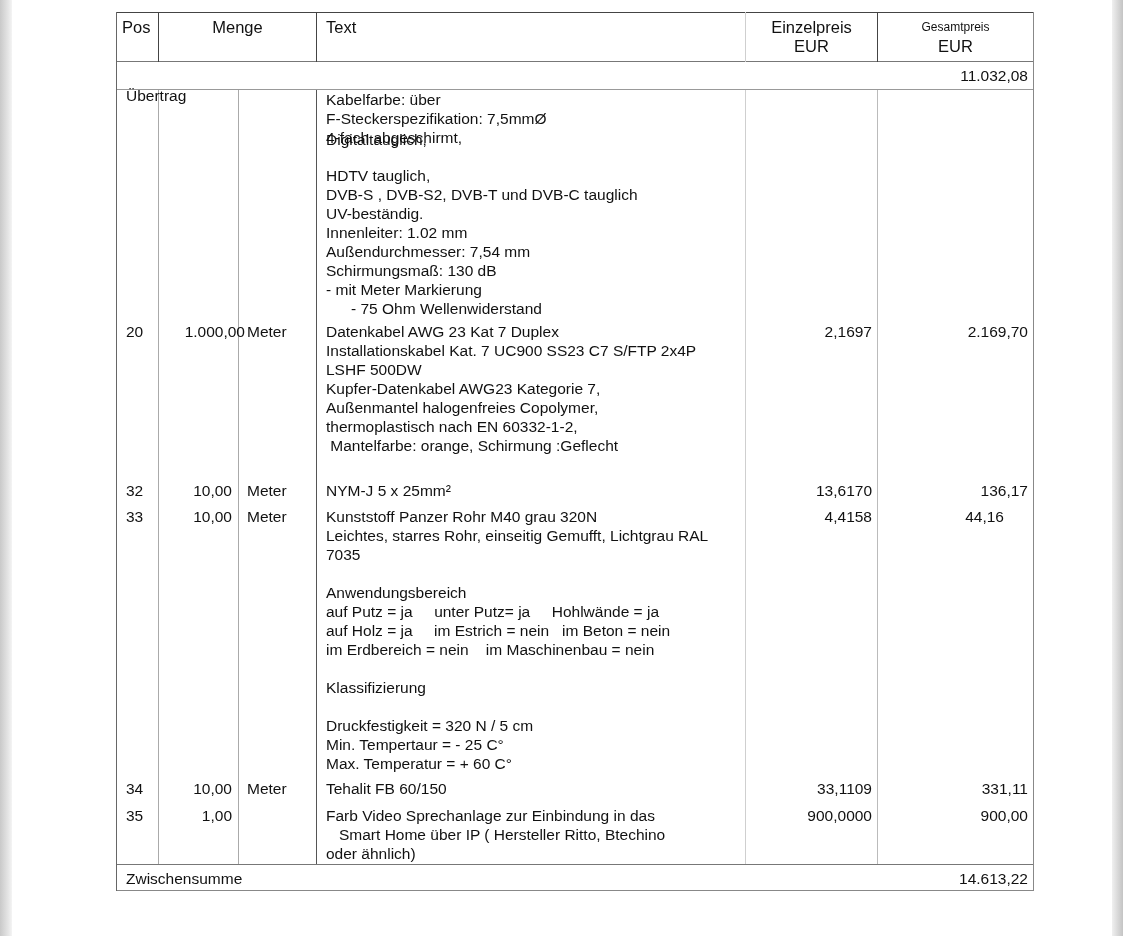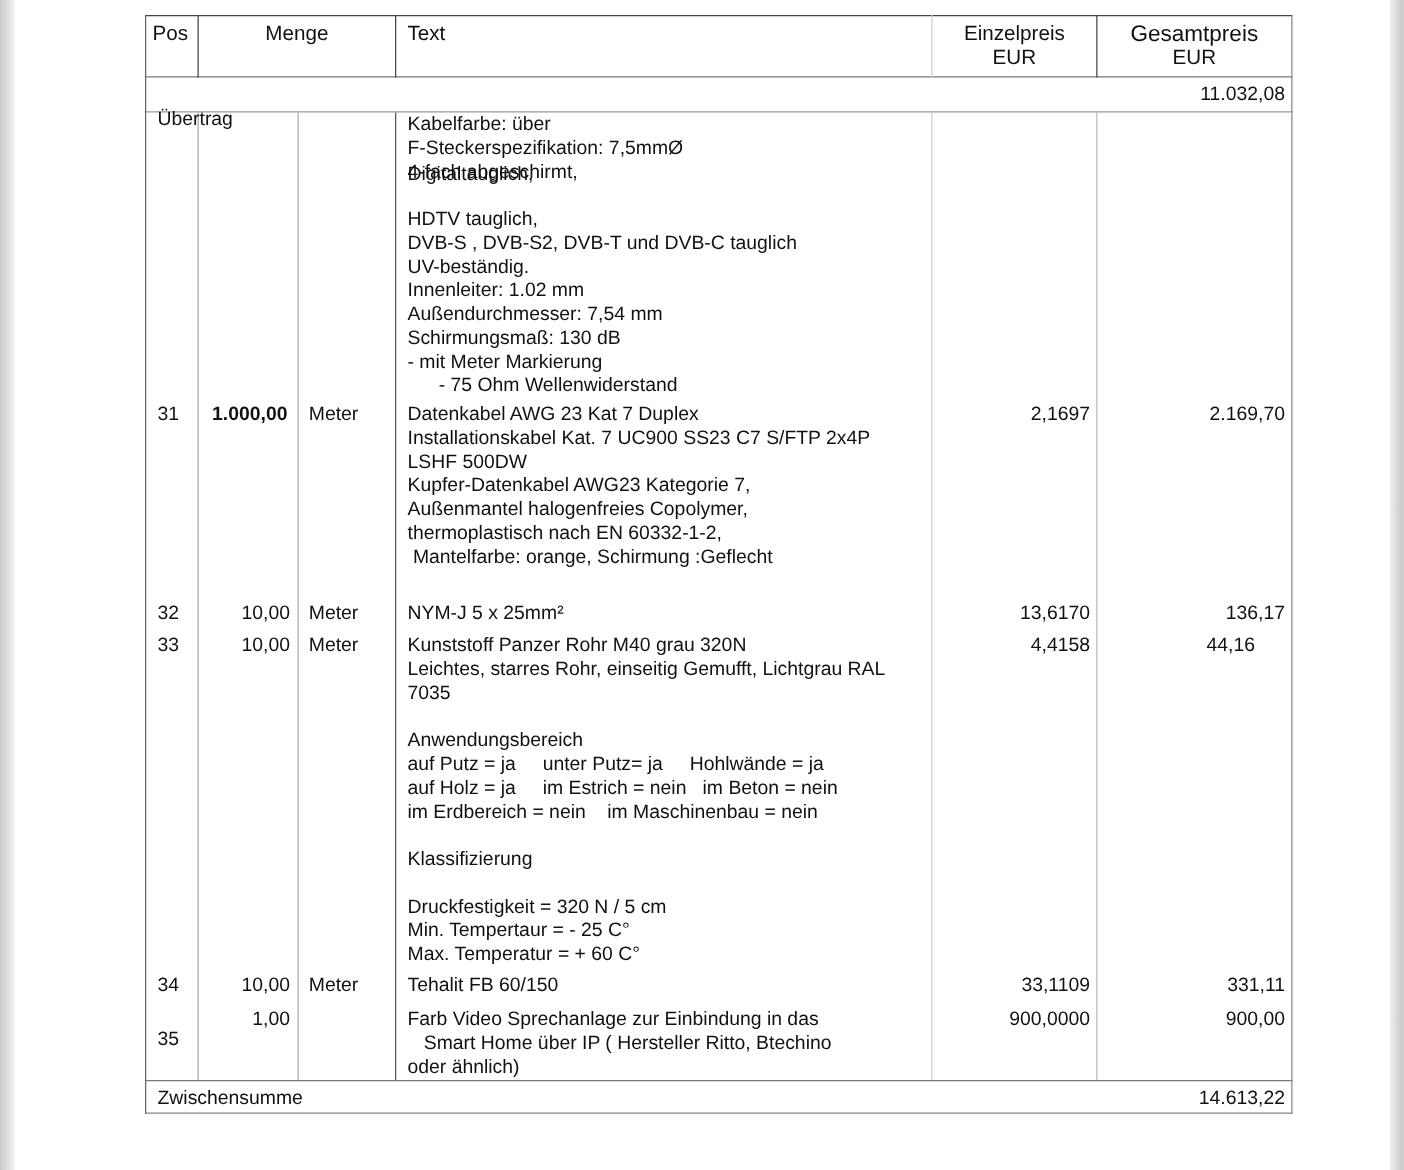--- a/index.html
+++ b/index.html
@@ -52,21 +52,21 @@
   <div class="vl" style="left:238px;top:90px;height:774px;background:#aaa;"></div>
   <div class="vl dark" style="left:316px;top:90px;height:774px;background:#555;"></div>
   <div class="vl light" style="left:745px;top:90px;height:774px;"></div>
   <div class="vl" style="left:877px;top:90px;height:774px;background:#bbb;"></div>
 
   <div class="t" style="left:122px;top:18px;font-size:16.5px;">Pos</div>
   <div class="t c" style="left:159px;top:18px;width:157px;font-size:16.5px;">Menge</div>
   <div class="t" style="left:326px;top:18px;font-size:16.5px;">Text</div>
   <div class="t c" style="left:746px;top:18px;width:131px;font-size:16.5px;">Einzelpreis</div>
   <div class="t c" style="left:746px;top:37px;width:131px;font-size:16.5px;">EUR</div>
-  <div class="t c" style="left:878px;top:18px;width:155px;font-size:18px;">Gesamtpreis</div>
+  <div class="t c" style="left:878px;top:18px;width:155px;font-size:12px;">Gesamtpreis</div>
   <div class="t c" style="left:878px;top:37px;width:155px;font-size:16.5px;">EUR</div>
 
   <div class="t" style="left:126px;top:66px;margin-top:20px;">Übertrag</div>
   <div class="t r" style="left:878px;top:66px;width:150px;">11.032,08</div>
 
   <div id="cont">
       <div class="t" style="left: 326px; top: 90px;">Kabelfarbe: über</div>
       <div class="t" style="left: 326px; top: 109px;">F-Steckerspezifikation: 7,5mmØ</div>
       <div class="t" style="left: 326px; top: 128px;">4-fach abgeschirmt,</div>
       <div class="t" style="left: 326px; top: 130px;">Digitaltauglich,</div>
@@ -75,22 +75,22 @@
       <div class="t" style="left: 326px; top: 204px;">UV-beständig.</div>
       <div class="t" style="left: 326px; top: 223px;">Innenleiter: 1.02 mm</div>
       <div class="t" style="left: 326px; top: 242px;">Außendurchmesser: 7,54 mm</div>
       <div class="t" style="left: 326px; top: 261px;">Schirmungsmaß: 130 dB</div>
       <div class="t" style="left: 326px; top: 280px;">- mit Meter Markierung</div>
       <div class="t" style="left: 326px; top: 299px; margin-left: 25px;">- 75 Ohm Wellenwiderstand</div>
     </div>
 
   <div id="rows">
       <div>
-        <div class="t" style="left: 126px; top: 322px;">31</div>
-        <div class="t r" style="left: 157px; top: 322px; width: 73px; font-weight: bold;">1.000,00</div>
+        <div class="t" style="left: 126px; top: 322px;">20</div>
+        <div class="t r" style="left: 172px; top: 322px; width: 73px;">1.000,00</div>
         <div class="t" style="left: 247px; top: 322px;">Meter</div>
         <div class="t" style="left: 326px; top: 322px;">Datenkabel AWG 23 Kat 7 Duplex</div>
         <div class="t" style="left: 326px; top: 341px;">Installationskabel Kat. 7 UC900 SS23 C7 S/FTP 2x4P</div>
         <div class="t" style="left: 326px; top: 360px;">LSHF 500DW</div>
         <div class="t" style="left: 326px; top: 379px;">Kupfer-Datenkabel AWG23 Kategorie 7,</div>
         <div class="t" style="left: 326px; top: 398px;">Außenmantel halogenfreies Copolymer,</div>
         <div class="t" style="left: 326px; top: 417px;">thermoplastisch nach EN 60332-1-2,</div>
         <div class="t" style="left: 326px; top: 436px;"> Mantelfarbe: orange, Schirmung :Geflecht</div>
         <div class="t r" style="left: 746px; top: 322px; width: 126px;">2,1697</div>
         <div class="t r" style="left: 878px; top: 322px; width: 150px;">2.169,70</div>
@@ -126,21 +126,21 @@
       </div>
       <div>
         <div class="t" style="left: 126px; top: 779px;">34</div>
         <div class="t r" style="left: 159px; top: 779px; width: 73px;">10,00</div>
         <div class="t" style="left: 247px; top: 779px;">Meter</div>
         <div class="t" style="left: 326px; top: 779px;">Tehalit FB 60/150</div>
         <div class="t r" style="left: 746px; top: 779px; width: 126px;">33,1109</div>
         <div class="t r" style="left: 878px; top: 779px; width: 150px;">331,11</div>
       </div>
       <div>
-        <div class="t" style="left: 126px; top: 806px; margin-top: 16px;">35</div>
+        <div class="t" style="left: 126px; top: 806px;">35</div>
         <div class="t r" style="left: 159px; top: 806px; width: 73px;">1,00</div>
         <div class="t" style="left: 326px; top: 806px;">Farb Video Sprechanlage zur Einbindung in das</div>
         <div class="t" style="left: 326px; top: 825px; margin-left: 13px;">Smart Home über IP ( Hersteller Ritto, Btechino</div>
         <div class="t" style="left: 326px; top: 844px;">oder ähnlich)</div>
         <div class="t r" style="left: 746px; top: 806px; width: 126px;">900,0000</div>
         <div class="t r" style="left: 878px; top: 806px; width: 150px;">900,00</div>
       </div>
     </div>
 
   <div class="t" style="left:126px;top:869px;">Zwischensumme</div>

